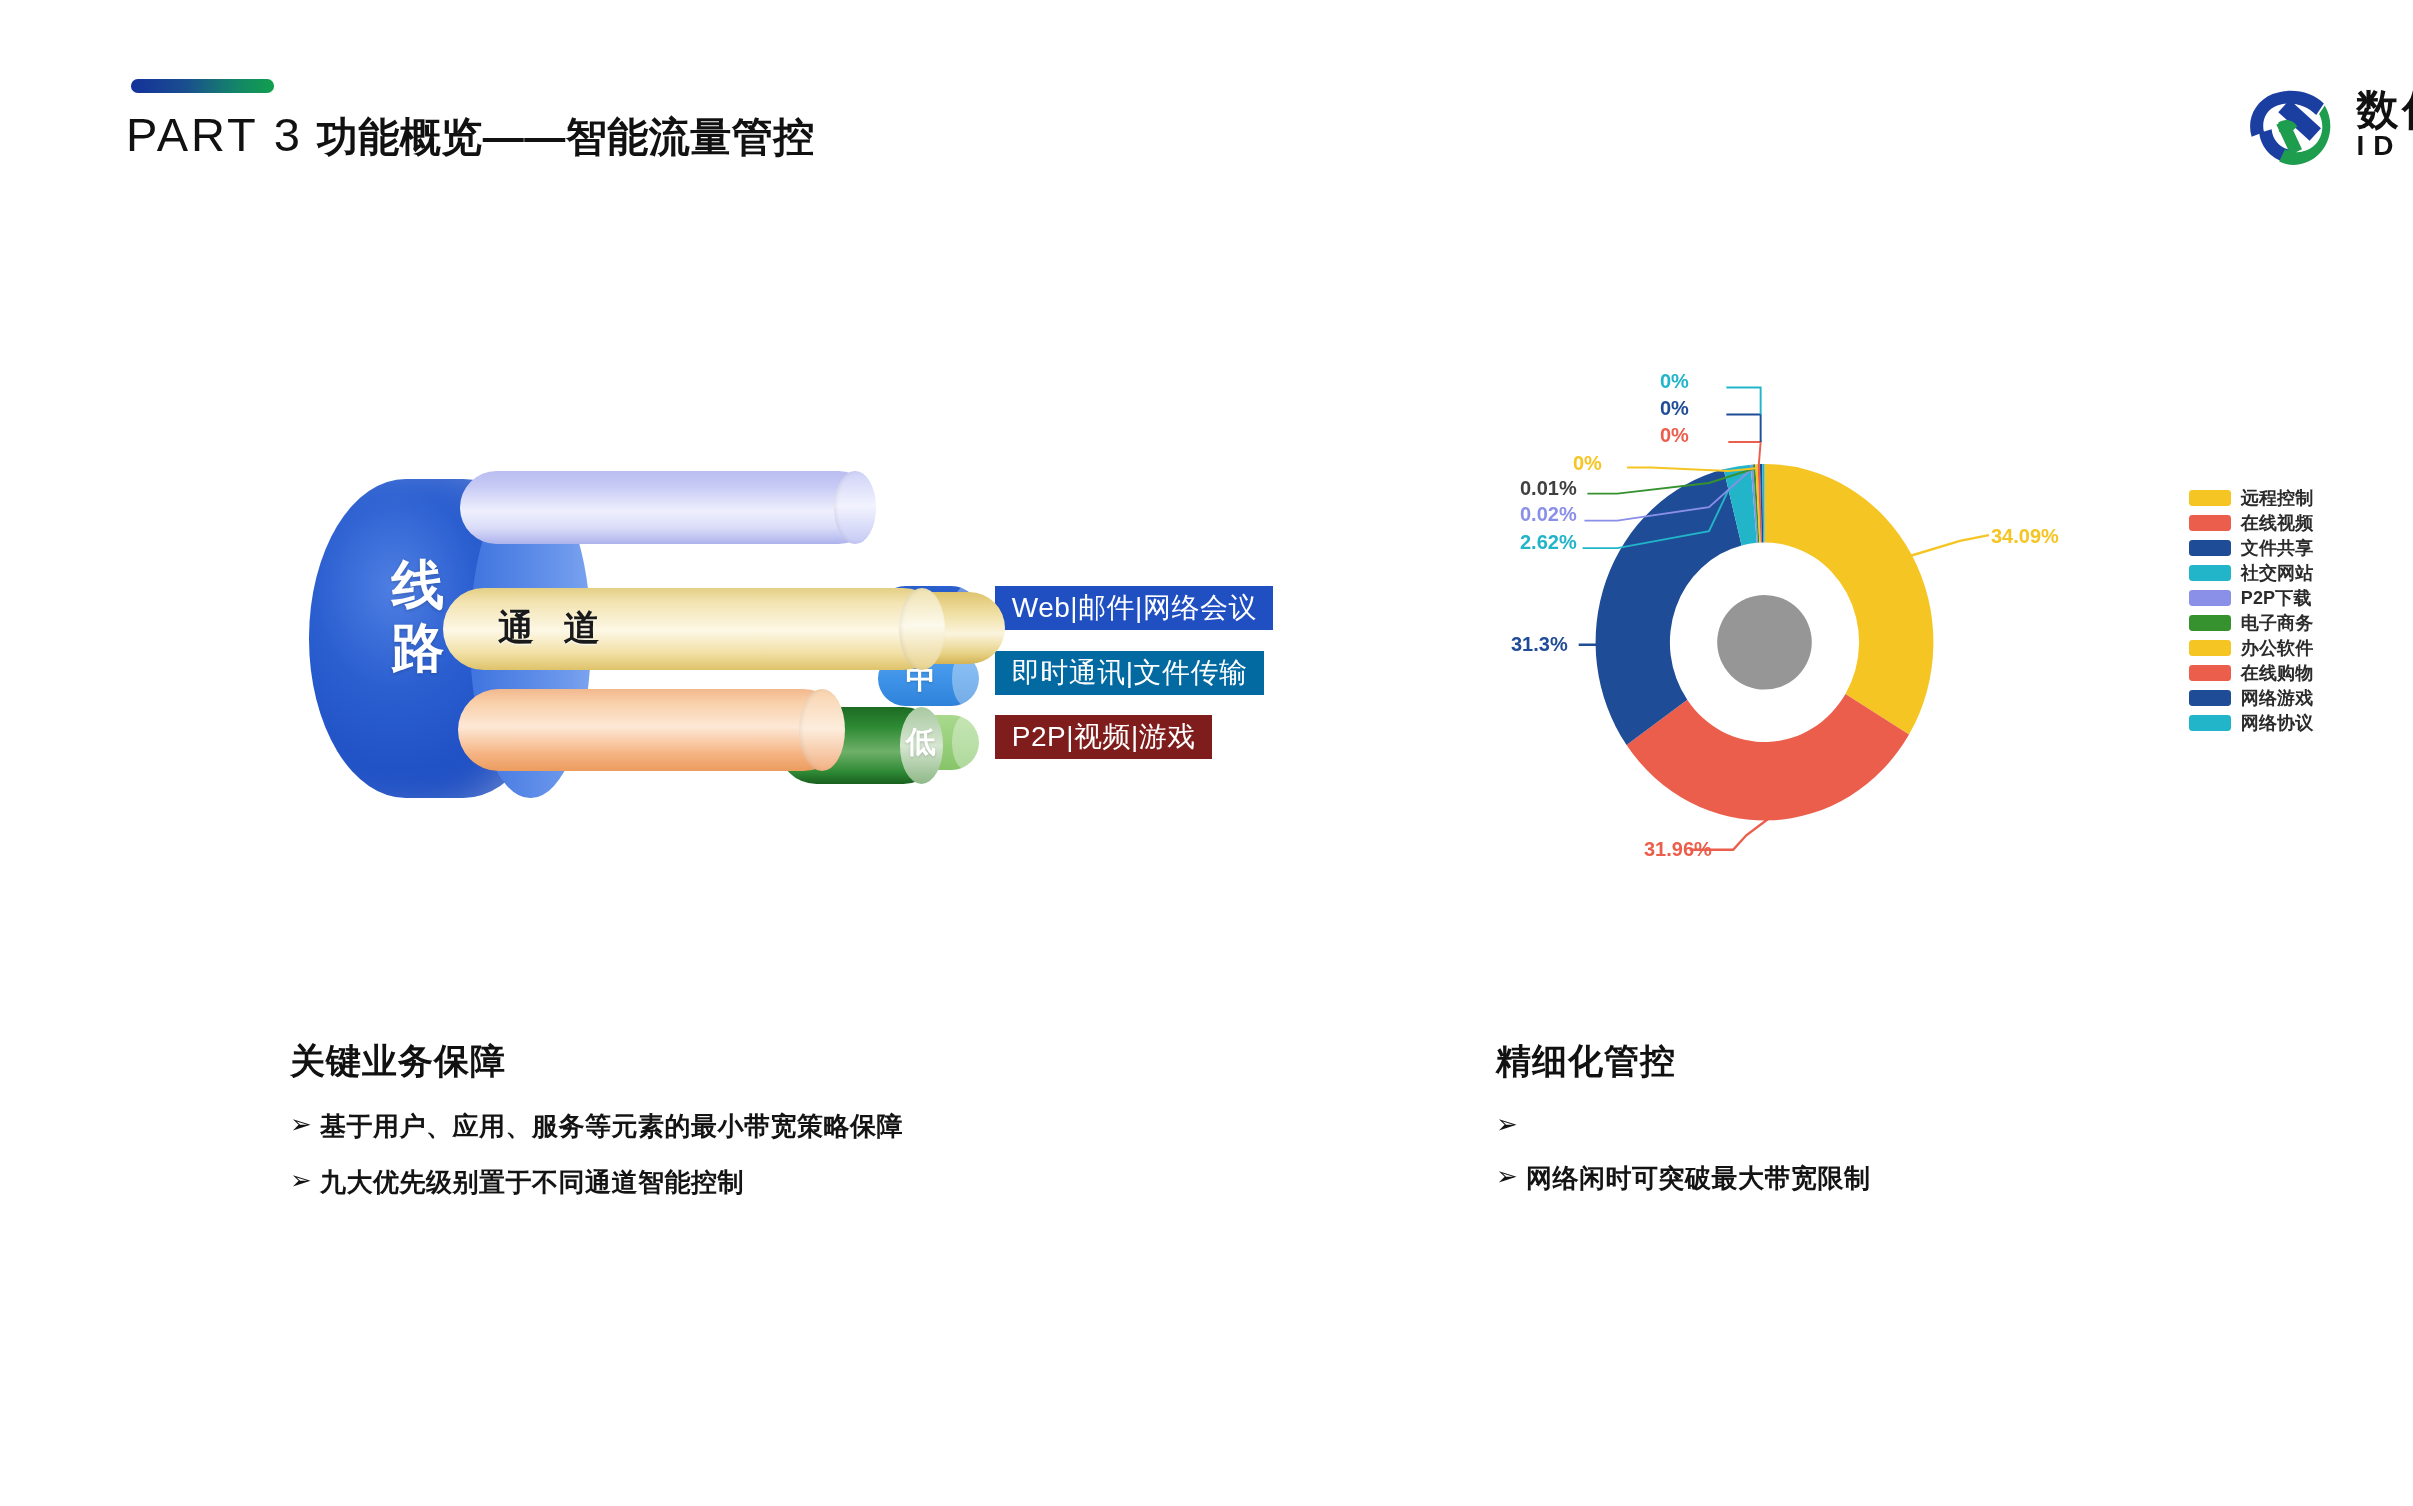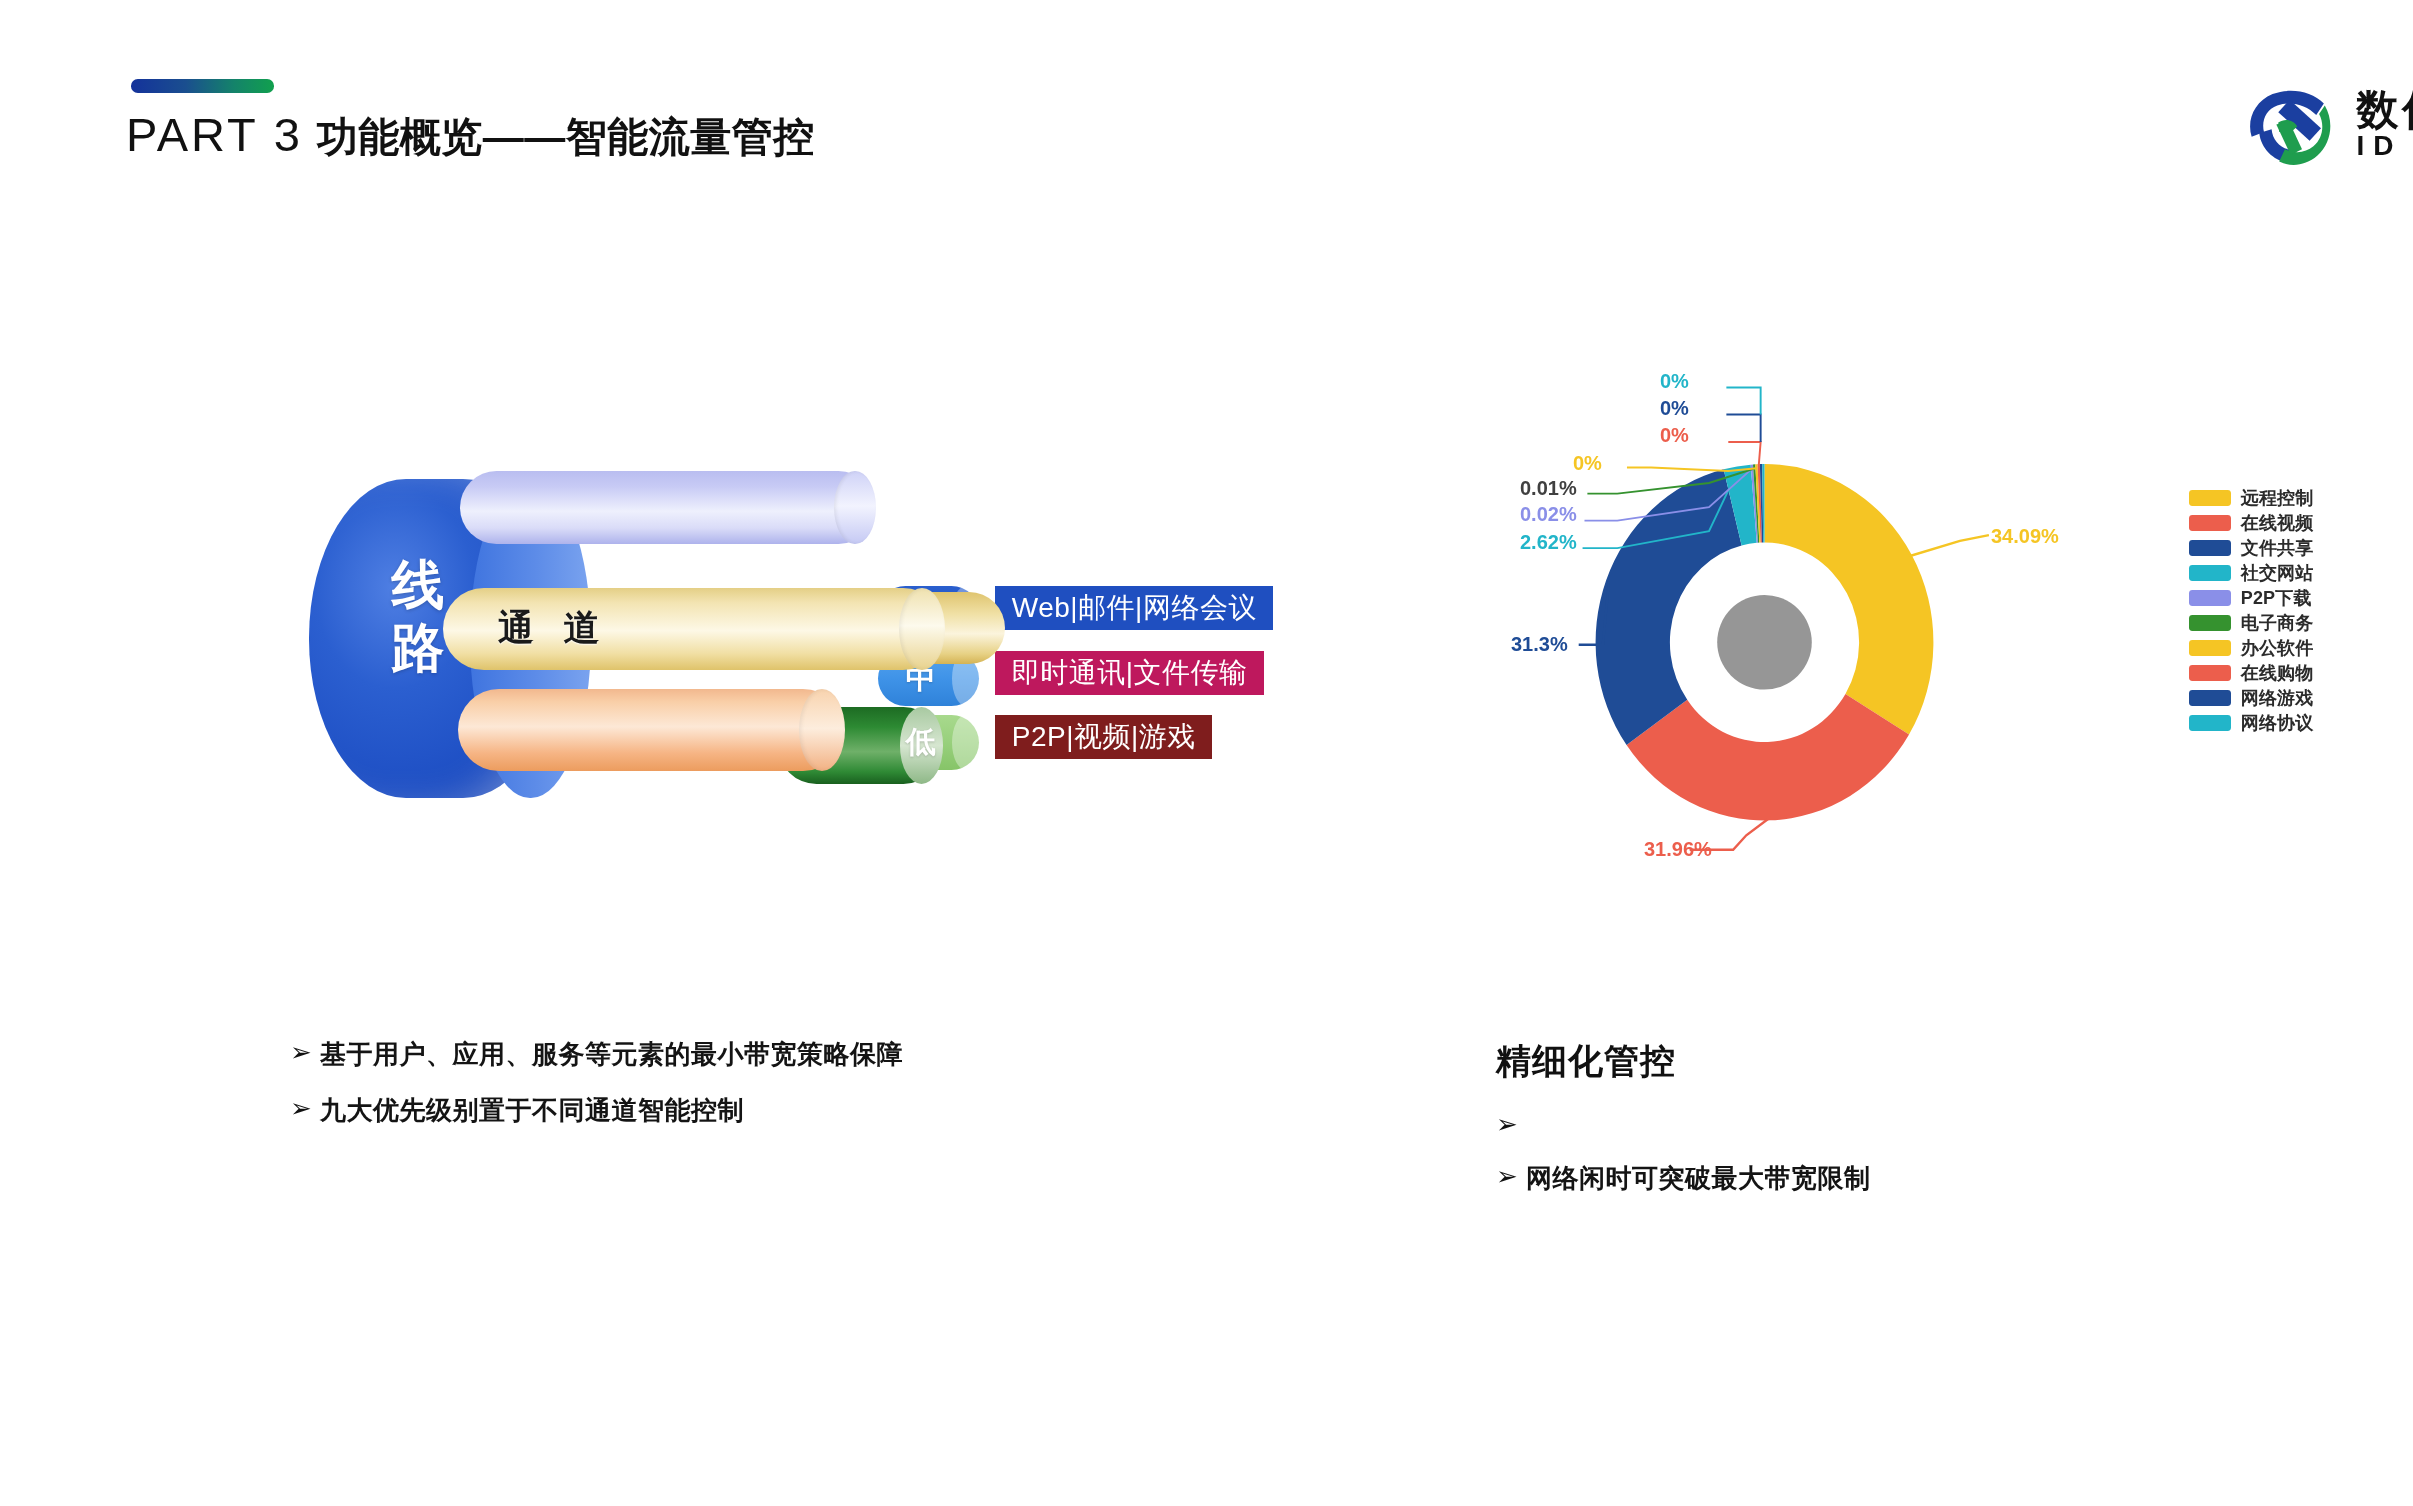--- a/index.html
+++ b/index.html
@@ -109,21 +109,21 @@
   .pr-pill.high { background: linear-gradient(180deg,#2a5fce 0%, #1f52c2 50%, #1a46ae 100%); }
   .pr-pill.mid  { background: linear-gradient(180deg,#55a4ee 0%, #3f93e8 50%, #2f82d9 100%); }
   .pr-pill.low  { background: linear-gradient(180deg,#a8d98d 0%, #98d07c 50%, #86c468 100%); }
 
   .pr-tag {
     margin-left: 16.4px; height: 44px; display: flex; align-items: center;
     padding: 0 16.4px; font-size: 28px; font-weight: 400; color: #ffffff;
     white-space: nowrap; letter-spacing: 0.5px;
   }
   .pr-tag.high { background: #1f4fc0; }
-  .pr-tag.mid  { background: #be185d; }
+  .pr-tag.mid  { background: #0369a1; }
   .pr-tag.low  { background: #7f1d1d; }
 
   
   #chart-area { position: absolute; left: 1458px; top: 372px; width: 946px; height: 555px; }
 
   #donut-svg { position: absolute; left: 0; top: 0; }
 
   .lbl {
     position: absolute; font-size: 20px; font-weight: 700; white-space: nowrap;
     font-family: "Liberation Sans", sans-serif;
@@ -305,20 +305,21 @@
       <div class="lg-sw" style="background: rgb(31, 76, 150);"></div>
       <div class="lg-tx">网络游戏</div>
     </div>
     <div class="lg-row">
       <div class="lg-sw" style="background: rgb(34, 181, 201);"></div>
       <div class="lg-tx">网络协议</div>
     </div>
   </div>
 
 <div class="block" id="block-left">
+  <div class="blk-title">关键业务保障</div>
   <div class="blk-item">
     <div class="blk-arrow">➢</div>
     <div class="blk-text">基于用户、应用、服务等元素的最小带宽策略保障</div>
   </div>
   <div class="blk-item">
     <div class="blk-arrow">➢</div>
     <div class="blk-text">九大优先级别置于不同通道智能控制</div>
   </div>
 </div>
 

